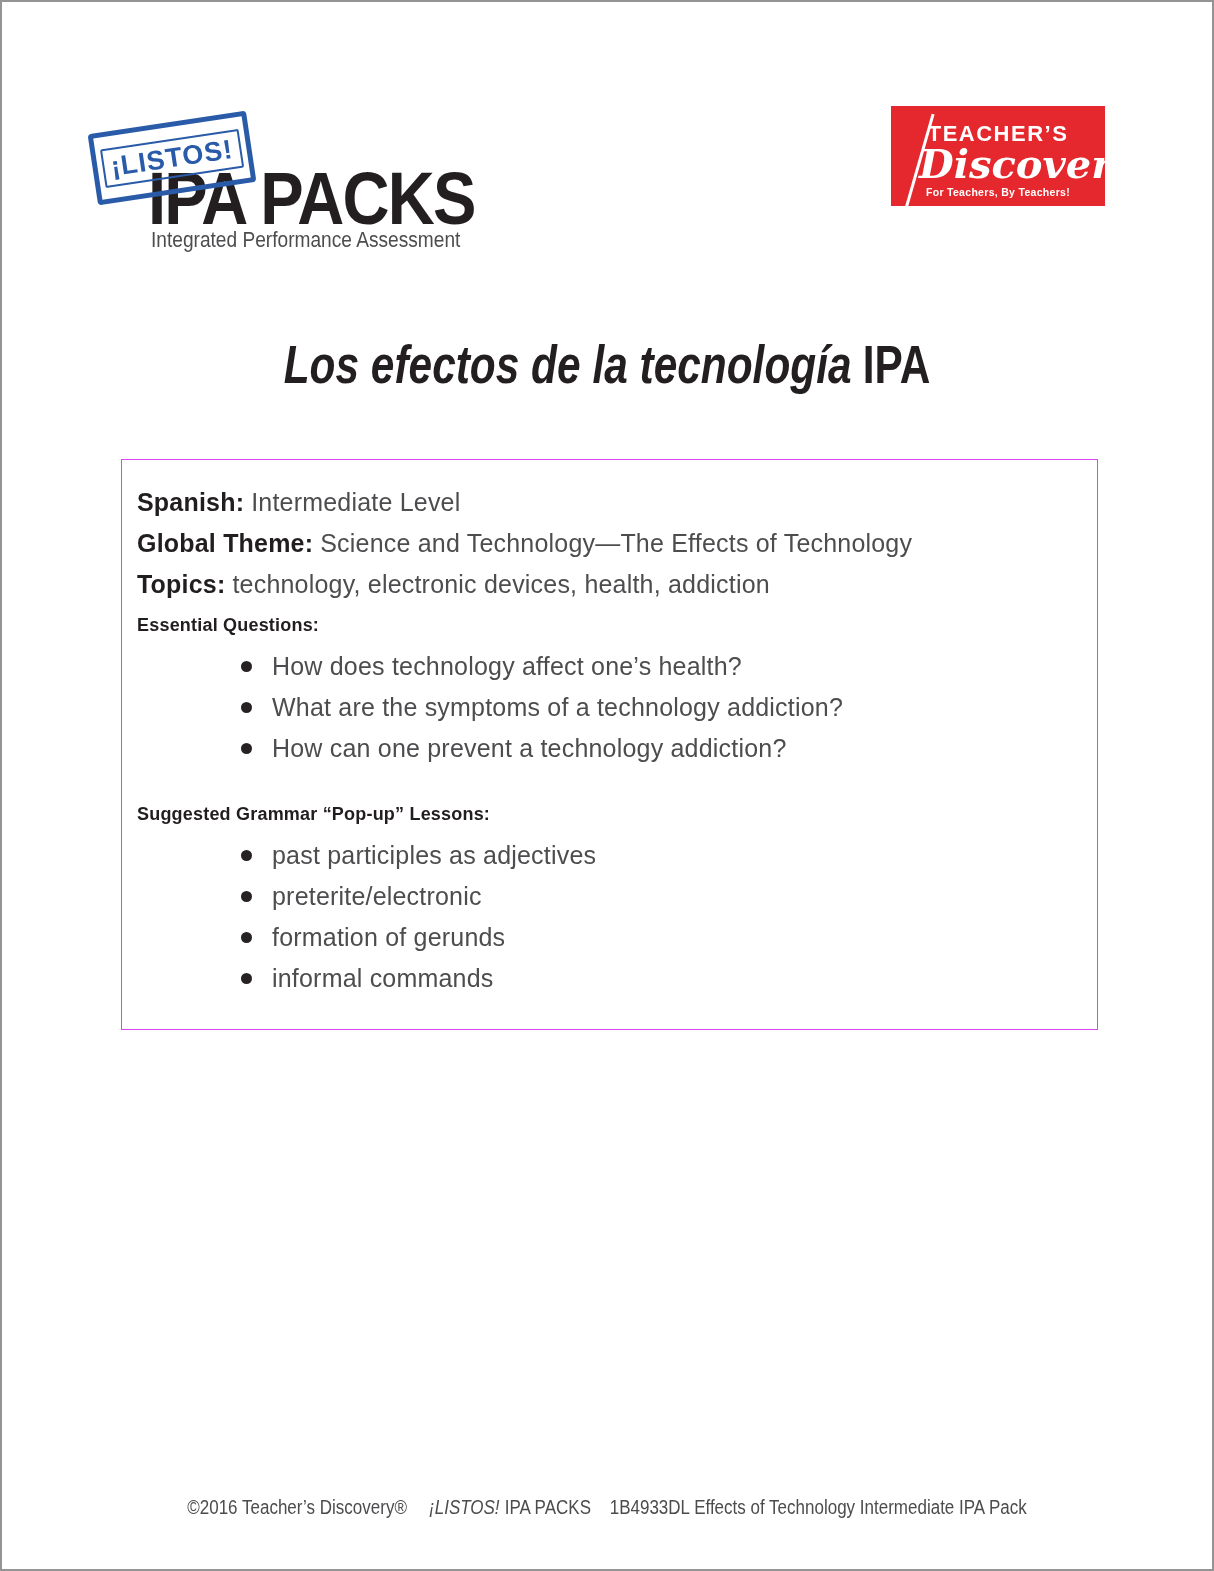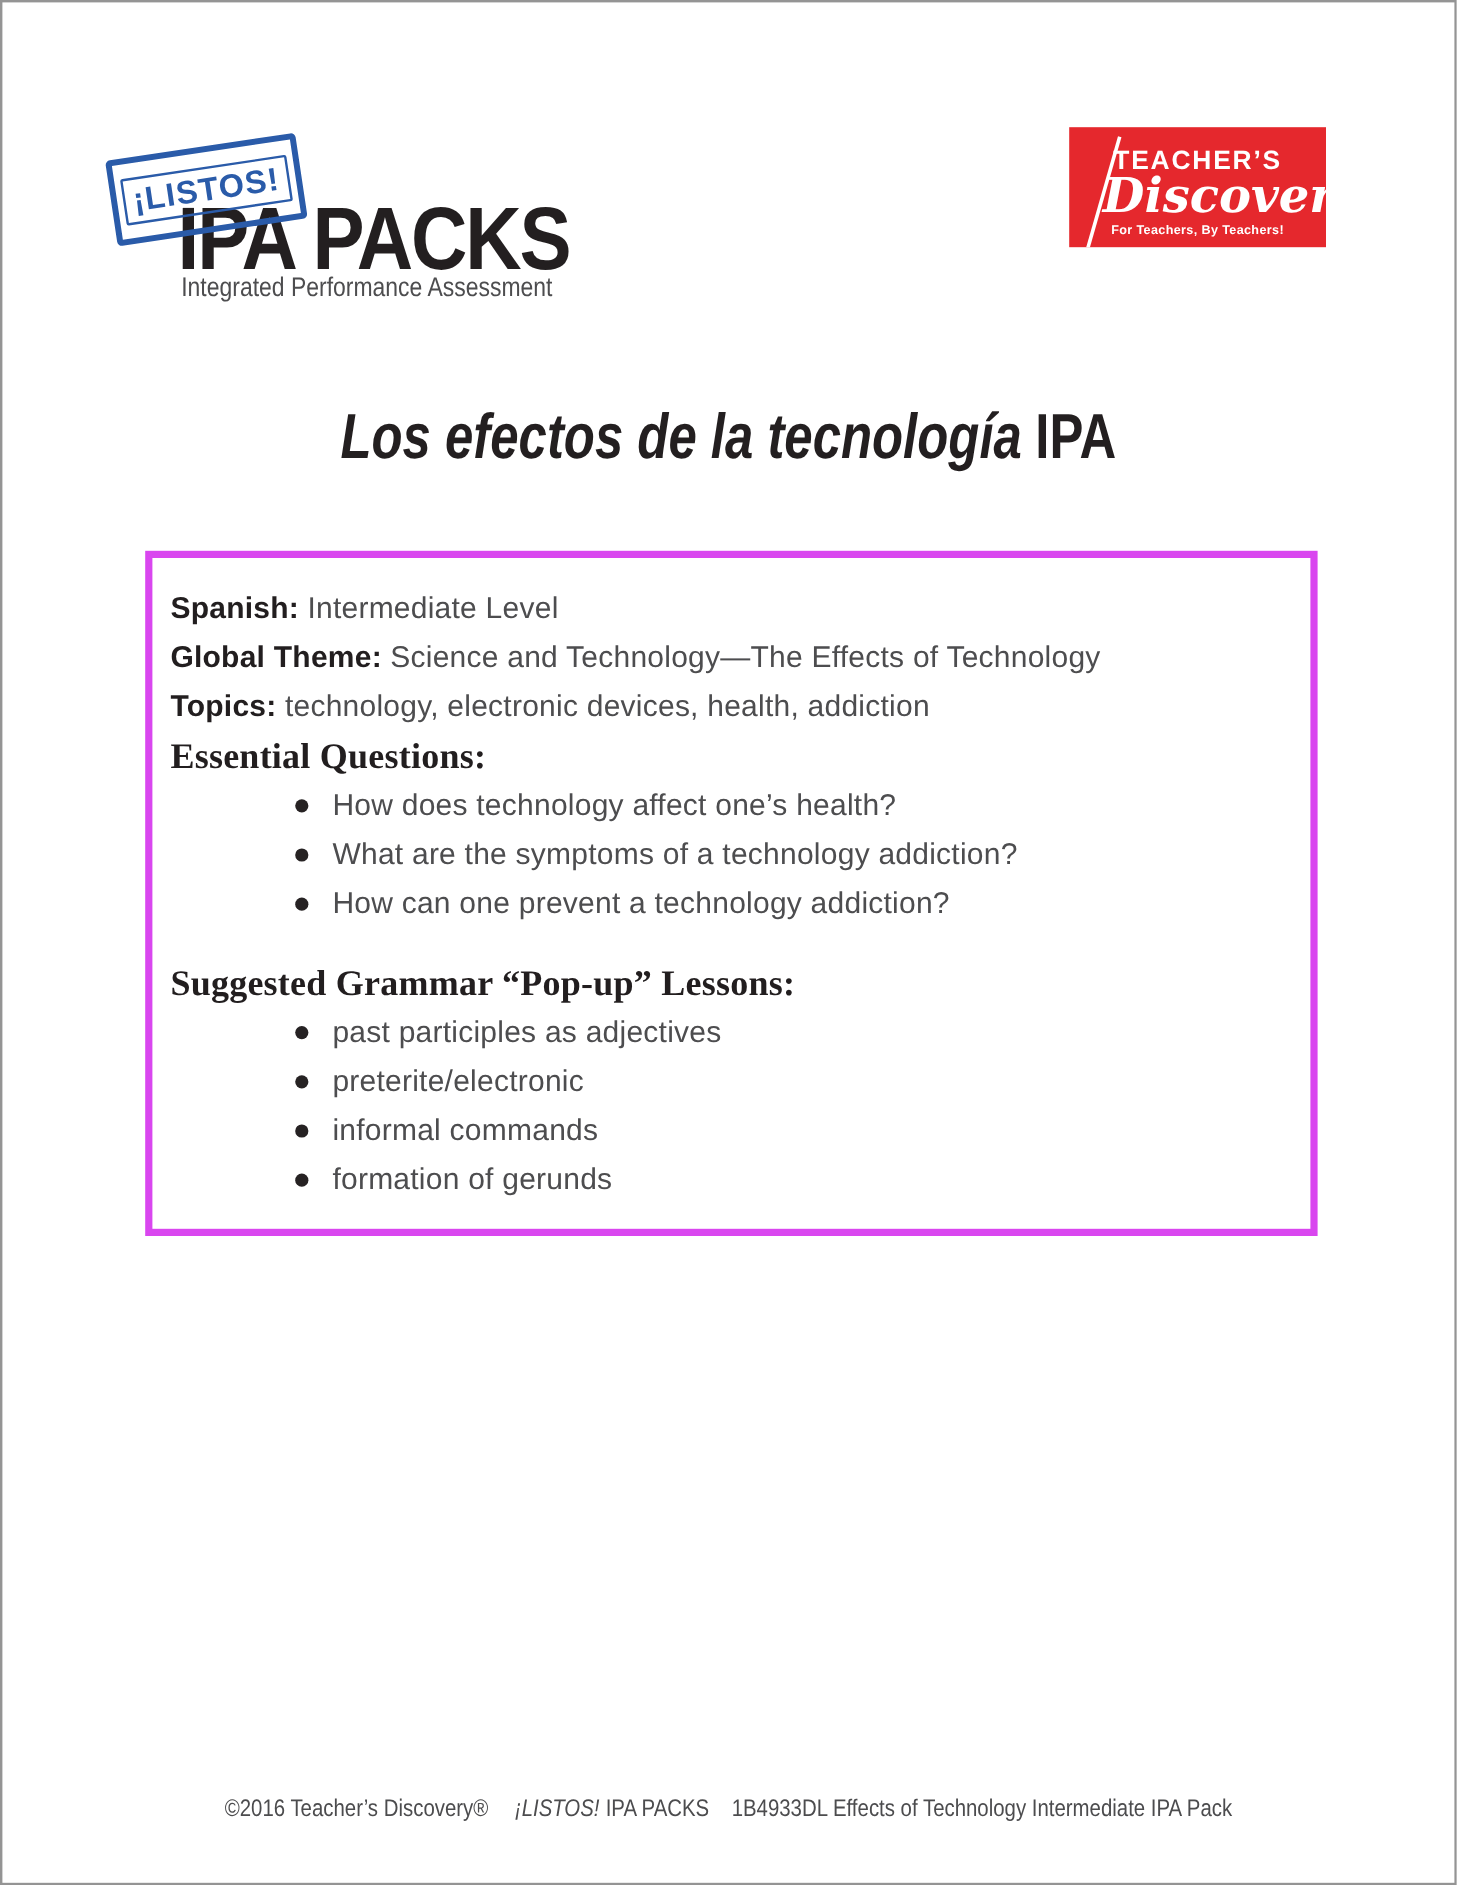--- a/index.html
+++ b/index.html
@@ -71,27 +71,27 @@
     transform:scaleX(0.8); transform-origin:center top;
     white-space:nowrap;
   }
   .doc-title .it { font-style:italic; }
   .doc-title .reg { font-style:normal; margin-left:14px; }
 
   
   .info-box {
     position:absolute; left:119px; top:457px;
     width:977px; height:571px;
-    border:6px solid #d946ef; box-sizing:border-box;
+    border:1px solid #d946ef; box-sizing:border-box;
     padding:30px 20px 0 15px;
   }
   .line { font-size:25px; line-height:25px; margin:0 0 16px 0; color:#4d4d4f; letter-spacing:0.2px; white-space:nowrap; }
   .line .lbl { color:#221e1f; font-weight:700; }
   .line .val { margin-left:7px; }
-  .heading { font-size:30px; line-height:25px; margin:4px 0 16px 0; color:#221e1f; font-weight:700; letter-spacing:0.2px;font-family:Liberation Serif, serif; }
+  .heading { font-size:18px; line-height:25px; margin:4px 0 16px 0; color:#221e1f; font-weight:700; letter-spacing:0.2px; }
   .gap-top { margin-top:41px; }
   ul.bullets { list-style:none; margin:0; padding:0; }
   ul.bullets li {
     position:relative; padding-left:135px;
     font-size:25px; line-height:25px; margin-bottom:16px;
     color:#4d4d4f; letter-spacing:0.2px; white-space:nowrap;
   }
   ul.bullets li::before {
     content:""; position:absolute; left:104px; top:7px;
     width:11px; height:11px; border-radius:50%; background:#262223;
@@ -145,22 +145,22 @@
     <ul class="bullets">
       <li>How does technology affect one’s health?</li>
       <li>What are the symptoms of a technology addiction?</li>
       <li>How can one prevent a technology addiction?</li>
     </ul>
 
     <p class="heading gap-top">Suggested Grammar “Pop-up” Lessons:</p>
     <ul class="bullets">
       <li>past participles as adjectives</li>
       <li>preterite/electronic</li>
+      <li>formation of gerunds</li>
       <li>informal commands</li>
-      <li>formation of gerunds</li>
     </ul>
   </div>
 
   <div class="footer">
     <span>©2016 Teacher’s Discovery®</span><span class="series-it">¡LISTOS!</span><span class="series-reg">IPA PACKS</span><span class="product">1B4933DL Effects of Technology Intermediate IPA Pack</span>
   </div>
 
 </div>
 
 </body></html>

